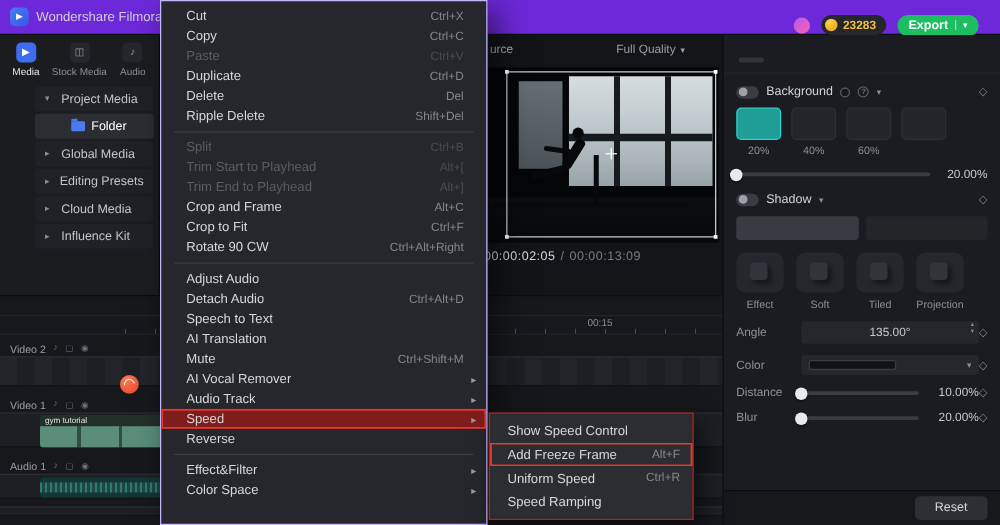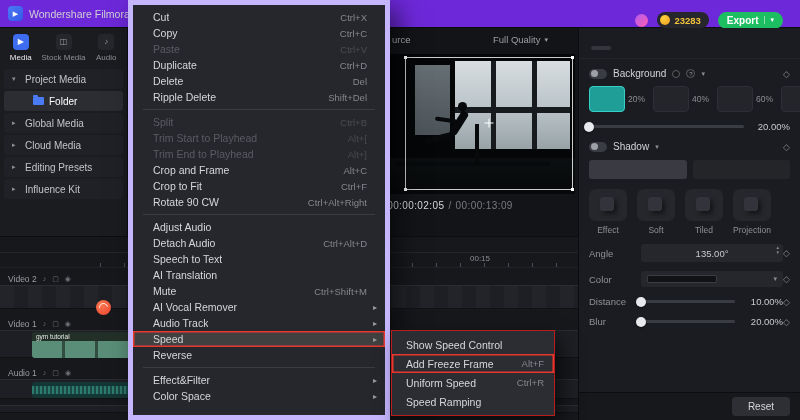--- a/index.html
+++ b/index.html
@@ -22,21 +22,21 @@
   .exp-caret{font-size:7px;margin-left:6px;border-left:1px solid rgba(255,255,255,.5);padding-left:5px;}
 
   
   .left-panel{position:absolute;left:0;top:28px;width:128px;height:208px;background:#1b1c20;border-right:1px solid #0c0d10;overflow:hidden;}
   .lp-tabs{display:flex;gap:2px;padding:6px 2px 4px;}
   .lp-tab{flex:1;display:flex;flex-direction:column;align-items:center;gap:3px;}
   .lp-tab-icon{width:16px;height:16px;border-radius:4px;background:#26272c;color:#9a9ca2;font-size:8px;line-height:16px;text-align:center;}
   .lp-tab-label{font-size:8px;color:#8d8f95;white-space:nowrap;}
   .lp-tab.active .lp-tab-icon{background:#3e6cf0;color:#fff;}
   .lp-tab.active .lp-tab-label{color:#e8e9ec;}
-  .lp-list{margin-top:3px;}
+  .lp-list{margin-top:3px;padding-left:24px;}
   .lp-item{height:20px;display:flex;align-items:center;gap:5px;padding:0 8px;margin:2px 4px;border-radius:3px;background:#202127;font-size:10px;color:#c3c4c8;white-space:nowrap;overflow:hidden;}
   .lp-item.selected{background:#2b2d33;color:#fff;}
   .lp-chevron{width:8px;font-size:7px;color:#8d8f95;}
   .lp-folder{display:none;}
   .lp-item.folder{padding-left:16px;}
   .lp-item.folder .lp-folder{display:inline-block;width:11px;height:8px;background:#4a7bf5;border-radius:1px;position:relative;}
   .lp-item.folder .lp-folder::before{content:"";position:absolute;left:0;top:-2px;width:5px;height:2px;background:#4a7bf5;border-radius:1px 1px 0 0;}
 
   
   .preview{position:absolute;left:128px;top:28px;width:450px;height:208px;background:#131418;overflow:hidden;}
@@ -78,21 +78,21 @@
   .rp-subtab.active{background:#34353c;color:#ededf0;padding:2px 10px;border-radius:3px;}
   .rp-body{padding:0 10px;}
   .rp-head{display:flex;align-items:center;gap:6px;margin-top:9px;font-size:10px;color:#d2d3d7;}
   .toggle{width:18px;height:10px;border-radius:5px;background:#3a3c43;position:relative;flex:0 0 auto;}
   .toggle::after{content:"";position:absolute;left:1.5px;top:1.5px;width:7px;height:7px;border-radius:50%;background:#9fa1a7;}
   .mini-dot{width:8px;height:8px;border-radius:50%;background:#17181a;border:1px solid #5a5c62;}
   .mini-help{width:9px;height:9px;border-radius:50%;border:1px solid #5a5c62;color:#9a9ca2;font-size:6px;line-height:9px;text-align:center;}
   .head-caret{font-size:7px;color:#8d8f95;}
   .diamond{margin-left:auto;color:#84868c;font-size:9px;}
   .swatches{display:flex;gap:8px;margin-top:7px;}
-  .swatch{display:flex;flex-direction:row;align-items:center;gap:3px;}
+  .swatch{display:flex;flex-direction:column;align-items:center;gap:3px;}
   .sw-box{width:36px;height:26px;border-radius:4px;background:#24252b;border:1px solid #2e2f36;}
   .swatch.selected .sw-box{border:1px solid #35d0c8;}
   .sw-label{font-size:8.5px;color:#8d8f95;height:10px;}
   .slider-row{display:flex;align-items:center;margin-top:9px;}
   .track{height:3px;background:#3a3c43;border-radius:2px;flex:1;position:relative;}
   .fill{height:100%;background:#787b84;border-radius:2px;position:relative;}
   .knob{position:absolute;right:-5px;top:-3.5px;width:10px;height:10px;border-radius:50%;background:#e8e9ec;box-shadow:0 1px 2px rgba(0,0,0,.6);}
   .slider-val{width:46px;text-align:right;font-size:9.5px;color:#c8c9cd;flex:0 0 auto;}
   .seg{display:flex;gap:6px;margin-top:8px;}
   .seg-btn{flex:1;height:19px;border-radius:3px;background:#242529;color:#8d8f95;font-size:9.5px;display:flex;align-items:center;justify-content:center;}
@@ -136,29 +136,29 @@
   .gap{height:8px;}
   .clip{position:absolute;left:32px;top:1px;width:196px;height:26px;border-radius:3px;overflow:hidden;background:#2c3a35;}
   .clip-title{height:9px;background:#233029;color:#e6e8e6;font-size:6.5px;line-height:9px;padding-left:4px;}
   .clip-thumbs{height:17px;background:repeating-linear-gradient(90deg,#5a8e78 0 30px,#324d42 30px 33px);}
   .aclip{position:absolute;left:32px;top:2px;width:196px;height:16px;border-radius:3px;background:#143634;overflow:hidden;}
   .aclip::after{content:"";position:absolute;left:0;right:0;top:4px;height:8px;background:repeating-linear-gradient(90deg,#2f7a6e 0 2px,#1b4a44 2px 4px);}
   .red-dot{position:absolute;left:96px;top:300px;width:15px;height:15px;border-radius:50%;background:radial-gradient(circle at 35% 30%,#ff7a52,#e8432e);z-index:20;}
   .red-dot::after{content:"";position:absolute;left:3px;top:3px;width:7px;height:7px;border-radius:50%;border:1.2px solid rgba(255,255,255,.85);border-right-color:transparent;border-bottom-color:transparent;transform:rotate(35deg);}
 
   
-  .ctx-menu{position:absolute;left:128px;top:0;width:262px;height:420px;background:#26272c;border:5px solid #c4b5fd;box-shadow:8px 8px 24px rgba(0,0,0,.55);padding-top:4px;z-index:50;overflow:hidden;}
+  .ctx-menu{position:absolute;left:128px;top:0;width:262px;height:420px;background:#26272c;border:1px solid #c4b5fd;box-shadow:8px 8px 24px rgba(0,0,0,.55);padding-top:4px;z-index:50;overflow:hidden;}
   .menu-row{display:flex;align-items:center;height:16px;padding:0 8px 0 20px;font-size:10.5px;color:#d6d7da;white-space:nowrap;}
   .menu-row .mi-label{flex:0 1 auto;overflow:hidden;}
   .menu-row .mi-short{margin-left:auto;color:#85878d;font-size:9.5px;padding-left:14px;}
   .menu-row .mi-arrow{width:10px;text-align:right;color:#9a9ca2;font-size:8px;opacity:0;}
   .menu-row.arrow .mi-arrow{opacity:1;}
   .menu-row.disabled .mi-label{color:#5a5c63;}
   .menu-row.disabled .mi-short{color:#4a4c52;text-align:right;}
-  .menu-row.active{background:#404040;}
+  .menu-row.active{background:#7f1d1d;}
   .menu-row.highlight{box-shadow:inset 0 0 0 1.5px #e8382e;}
   .menu-row.sep{height:1px;background:#3b3c42;margin:4px 10px;padding:0;}
   .speed-submenu{position:absolute;left:391px;top:330px;width:164px;background:#2c2d33;border:1px solid #b91c1c;box-shadow:6px 8px 18px rgba(0,0,0,.55);padding:4px 0;z-index:51;}
   .speed-submenu .menu-row{height:19px;padding:0 10px 0 14px;}
 </style>
 </head>
 <body>
 
 <div class="app">
 
@@ -223,26 +223,26 @@
           <span class="lp-label">Folder</span>
         </div>
         <div class="lp-item">
           <span class="lp-chevron">▸</span>
 
           <span class="lp-label">Global Media</span>
         </div>
         <div class="lp-item">
           <span class="lp-chevron">▸</span>
 
-          <span class="lp-label">Cloud Media</span>
+          <span class="lp-label">Editing Presets</span>
         </div>
         <div class="lp-item">
           <span class="lp-chevron">▸</span>
 
-          <span class="lp-label">Editing Presets</span>
+          <span class="lp-label">Cloud Media</span>
         </div>
         <div class="lp-item">
           <span class="lp-chevron">▸</span>
 
           <span class="lp-label">Influence Kit</span>
         </div>
       </div>
   </aside>
 
   <section class="preview">

